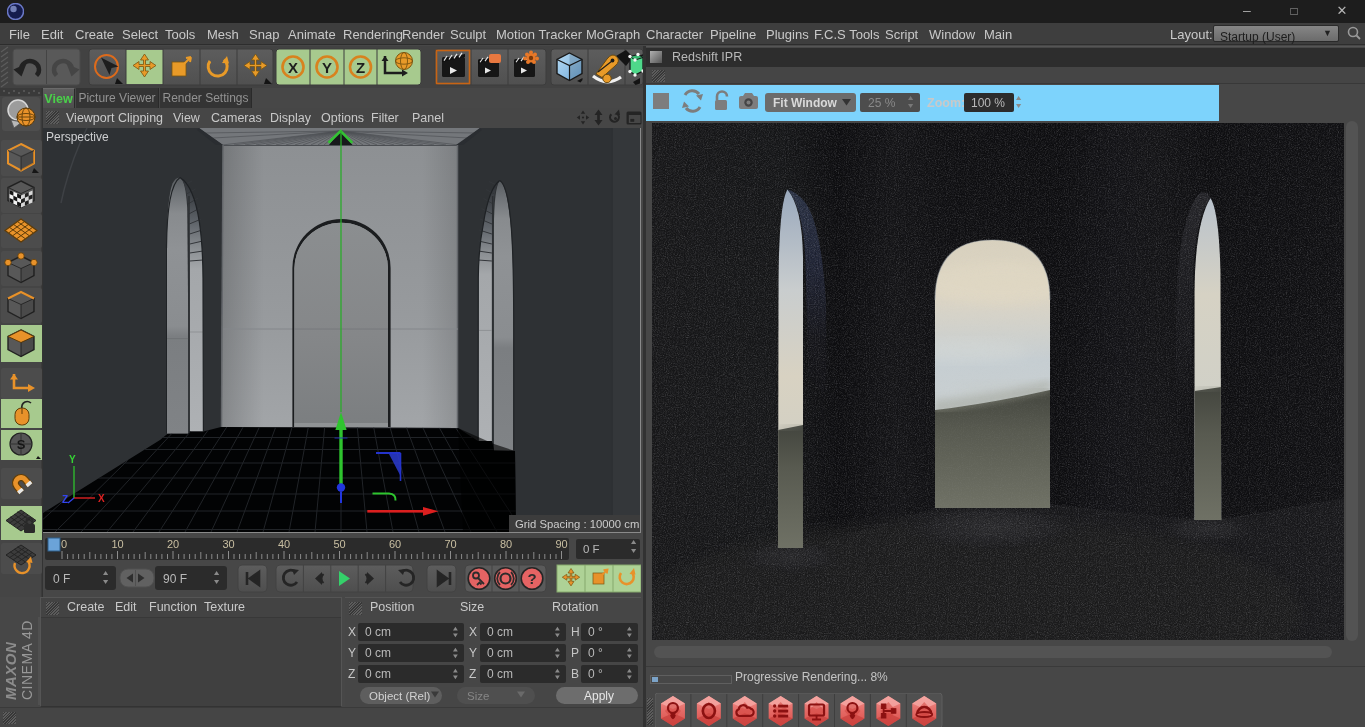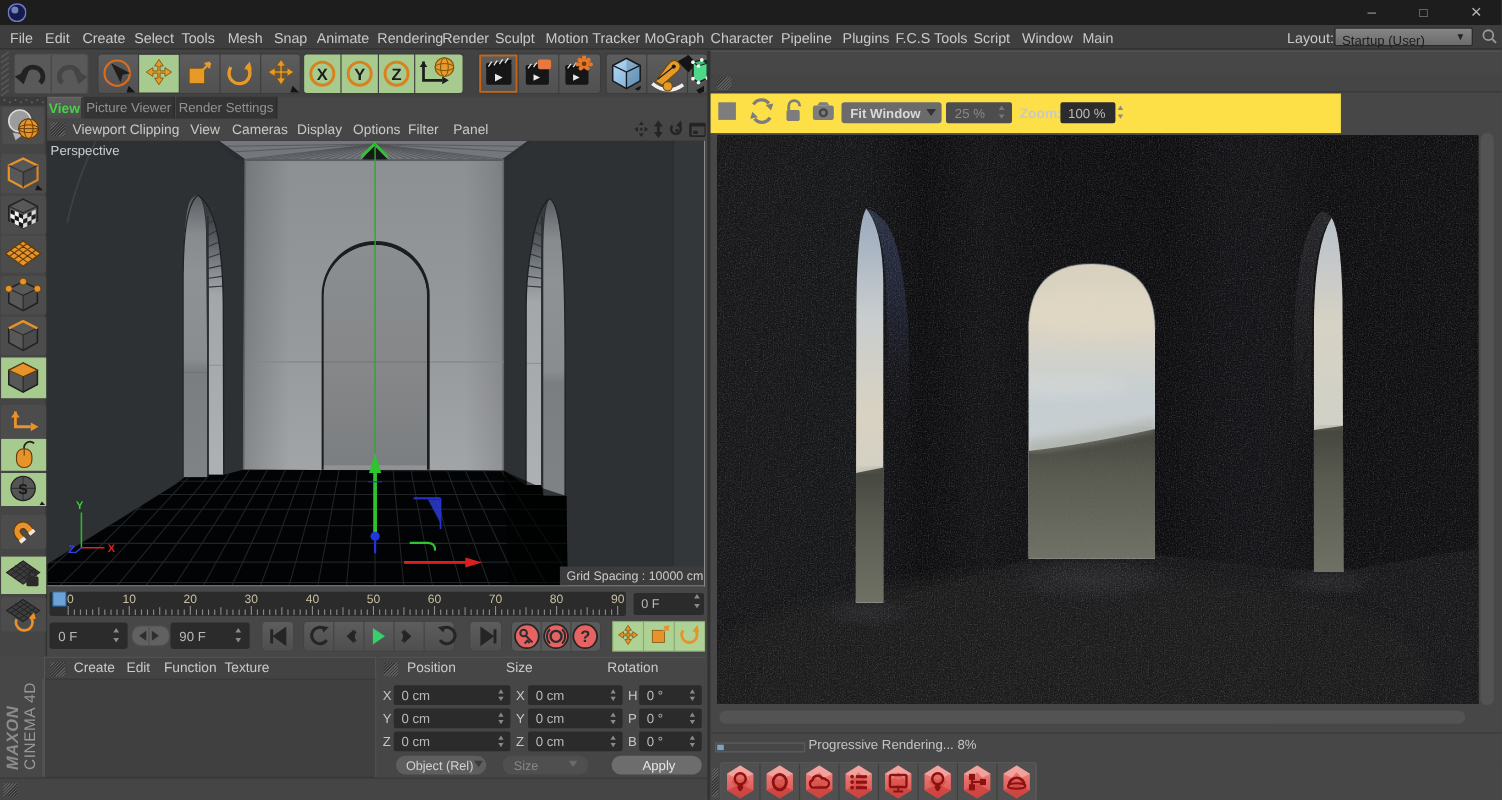--- a/index.html
+++ b/index.html
@@ -17,21 +17,21 @@
 #viewport { left:43px; top:128px; width:598px; height:405px; background:#2c2f33;
   border-right:1px solid #8a8a8a; border-bottom:1px solid #8a8a8a; }
 #rulerrow { left:43px; top:534px; width:598px; height:29px; background:#474747; }
 #transport { left:43px; top:563px; width:598px; height:34px; background:#474747; }
 #matmgr { left:40px; top:597px; width:302px; height:110px; background:#434343; border:1px solid #555; border-bottom-color:#333; }
 #coordmgr { left:345px; top:597px; width:296px; height:110px; background:#464646; border-top:1px solid #555; }
 #statusbar { left:0; top:707px; width:643px; height:20px; background:#454545; border-top:1px solid #3a3a3a; }
 #rspanel { left:646px; top:46px; width:719px; height:681px; background:#474747; border-top:1px solid #555; }
 #rstitle { left:0; top:1px; width:719px; height:19px; background:#2d2d2d; }
 #rsgrip { left:0; top:20px; width:719px; height:17px; background:#454545; border-bottom:1px solid #383838; }
-#rstools { left:0; top:38px; width:573px; height:36px; background:#fde047; }
+#rstools { left:0; top:38px; width:573px; height:36px; background:#7dd3fc; }
 #rsimage { left:6px; top:76px; width:692px; height:517px; background:#0c0c0e; }
 .grip { background-image:repeating-linear-gradient(135deg,#5c5c5c 0 1px,#383838 1px 2px,#5c5c5c 2px 3px,#383838 3px 4px); }
 </style>
 </head>
 <body>
 
 <div class="abs" id="titlebar">
   <svg class="abs" style="left:7px;top:3px" width="17" height="17" viewBox="0 0 17 17">
     <circle cx="8.5" cy="8.5" r="8" fill="#151c4d"></circle>
     <circle cx="8.5" cy="8.5" r="8" fill="none" stroke="#6b79c7" stroke-width="1.5"></circle>
@@ -895,20 +895,24 @@
   </svg>
 </div>
 
 <div class="abs" id="statusbar">
   <div class="abs grip" style="left:3px;top:4px;width:13px;height:12px;"></div>
 </div>
 
 <div class="abs" style="left:643px;top:46px;width:3px;height:681px;background:#323232;"></div>
 
 <div class="abs" id="rspanel">
+  <div class="abs" id="rstitle">
+    <div class="abs" style="left:4px;top:3px;width:12px;height:12px;background:linear-gradient(135deg,#b0b0b0,#555);"></div>
+    <div class="abs" style="left:26px;top:2px;font-size:12.5px;color:#b8b8b8;">Redshift IPR</div>
+  </div>
   <div class="abs" id="rsgrip">
       <div class="abs grip" style="left:6px;top:3px;width:13px;height:12px;"></div>
     </div>
   <div class="abs" id="rstools">
     <svg width="719" height="36" viewBox="0 0 719 36" style="position:absolute;left:0;top:0">
       <rect x="7" y="8" width="16" height="16" fill="#7d7d7d"></rect>
       <g fill="none" stroke="#7d7d7d" stroke-width="3">
         <path d="M39,10 a8.5,8.5 0 0 1 14,-1"></path>
         <path d="M54,22 a8.5,8.5 0 0 1 -14,1"></path>
       </g>

